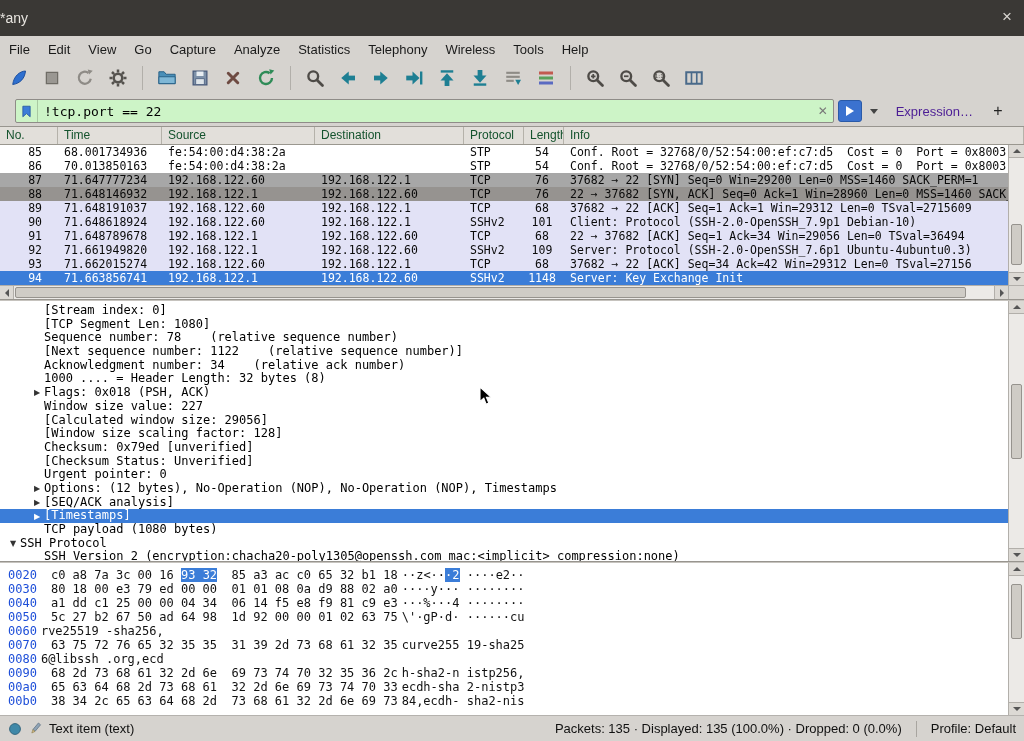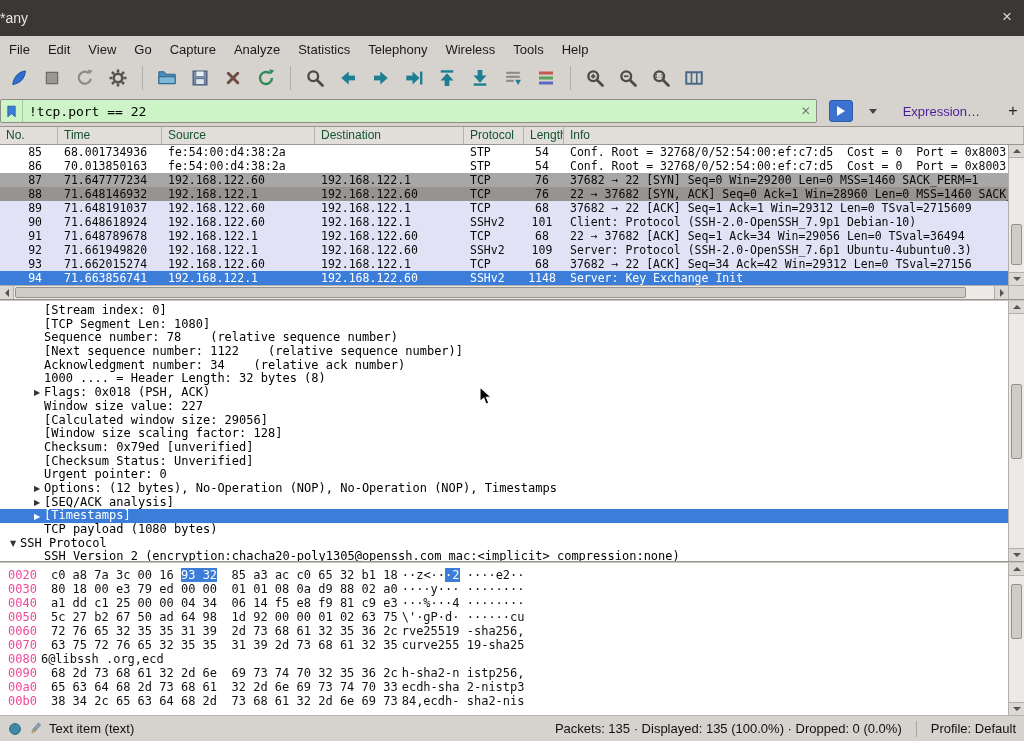--- a/index.html
+++ b/index.html
@@ -11,21 +11,21 @@
 .title{position:absolute;left:0;right:0;text-align:left;line-height:36px;color:#e8e5e0;font-size:14px}
 .close{position:absolute;right:12px;top:0;line-height:34px;font-size:17px;color:#d8d5d0}
 
 .menubar{height:24px;display:flex;align-items:flex-end;padding-left:0;flex:none}
 .menu-item{padding:3px 9px;font-size:13px;color:#1a1a1a;white-space:nowrap}
 
 .toolbar{height:36px;display:flex;align-items:center;padding-left:4px;gap:3px;flex:none}
 .tb{width:30px;height:30px;border:none;background:transparent;display:flex;align-items:center;justify-content:center;padding:0}
 .tbsep{width:1px;height:24px;background:#b2afaa;margin:0 6px}
 
-.filterbar{height:30px;display:flex;align-items:center;padding:0 0;gap:12px;flex:none}
+.filterbar{height:30px;display:flex;align-items:center;padding:0 15px;gap:4px;flex:none}
 .ffield{flex:1;height:24px;background:#cdf4c7;border:1px solid #8f8c88;display:flex;align-items:center;border-radius:2px}
 .fbookmark{width:22px;height:100%;display:flex;align-items:center;justify-content:center;border-right:1px solid #a9c9a2}
 .finput{flex:1;border:none;background:transparent;font:13px "DejaVu Sans Mono",monospace;padding-left:6px;color:#000;outline:none}
 .fclear{width:20px;text-align:center;color:#777;font-size:12px}
 .fapply{width:24px;height:22px;background:#3b72cf;border:1px solid #2a5aa8;border-radius:3px;display:flex;align-items:center;justify-content:center}
 .ic-arrow{width:0;height:0;border-left:8px solid #fff;border-top:5px solid transparent;border-bottom:5px solid transparent}
 .fcaret{width:16px;height:22px;background:transparent;border:none;display:flex;align-items:center;justify-content:center}
 .caret{width:0;height:0;border-top:5px solid #444;border-left:4px solid transparent;border-right:4px solid transparent}
 .fexpr{border:none;background:transparent;font-size:13px;padding:0 10px;color:#4c1d95;white-space:nowrap}
 .fadd{width:22px;height:22px;border:none;background:transparent;font-size:16px;color:#222}
@@ -71,21 +71,21 @@
 .lvl2{padding-left:30px}
 .lvl0{padding-left:6px}
 .darrow{width:14px;flex:none;text-align:center;font-size:8px;color:#333;font-family:"DejaVu Sans",sans-serif}
 .dtext{font:12px/13.7px "DejaVu Sans Mono",monospace;white-space:pre;color:#000;overflow:hidden}
 .dline.selected{background:#3b7dd8}
 .dline.selected .dtext,.dline.selected .darrow{color:#fff}
 
 .pane-hex{height:152px;display:flex;background:#fff;flex:none}
 .hexrows{flex:1;padding:5px 0 0 8px;overflow:hidden}
 .hexrow{height:14px;display:flex;font:12px/14px "DejaVu Sans Mono",monospace;white-space:pre;color:#111}
-.hoff{color:#ec4899}
+.hoff{color:#1d4ed8}
 .hx{margin-left:14px}
 .as{margin-left:4px}
 .hl{background:#3b7dd8;color:#fff}
 
 .statusbar{height:26px;display:flex;align-items:center;padding:0 8px;gap:6px;font-size:13px;color:#111;flex:none;border-top:1px solid #b5b2ae;background:#d6d3cf}
 .sb-ic{display:flex;align-items:center}
 .sb-right{margin-left:auto;white-space:nowrap}
 .sb-sep{width:1px;height:16px;background:#a8a5a0;margin:0 8px}
 .sb-profile{white-space:nowrap}
 
@@ -534,21 +534,20 @@
         </div>
 
         <div class="hexrow">
           <span class="hoff">0050</span>
           <span class="hx"><span>5c 27 b2 67 50 ad 64 98  1d 92 00 00 01 02 63 75</span><span class="hl"></span><span></span></span>
           <span class="as"><span>\'·gP·d· ······cu</span><span class="hl"></span><span></span></span>
         </div>
 
         <div class="hexrow">
           <span class="hoff">0060</span>
-          <span class="hx"><span>72 76 65 32 35 35 31 39  2d 73 68 61 32 35 36 2c</span><span class="hl"></span><span></span></span>
           <span class="as"><span>rve25519 -sha256,</span><span class="hl"></span><span></span></span>
         </div>
 
         <div class="hexrow">
           <span class="hoff">0070</span>
           <span class="hx"><span>63 75 72 76 65 32 35 35  31 39 2d 73 68 61 32 35</span><span class="hl"></span><span></span></span>
           <span class="as"><span>curve255 19-sha25</span><span class="hl"></span><span></span></span>
         </div>
 
         <div class="hexrow">

